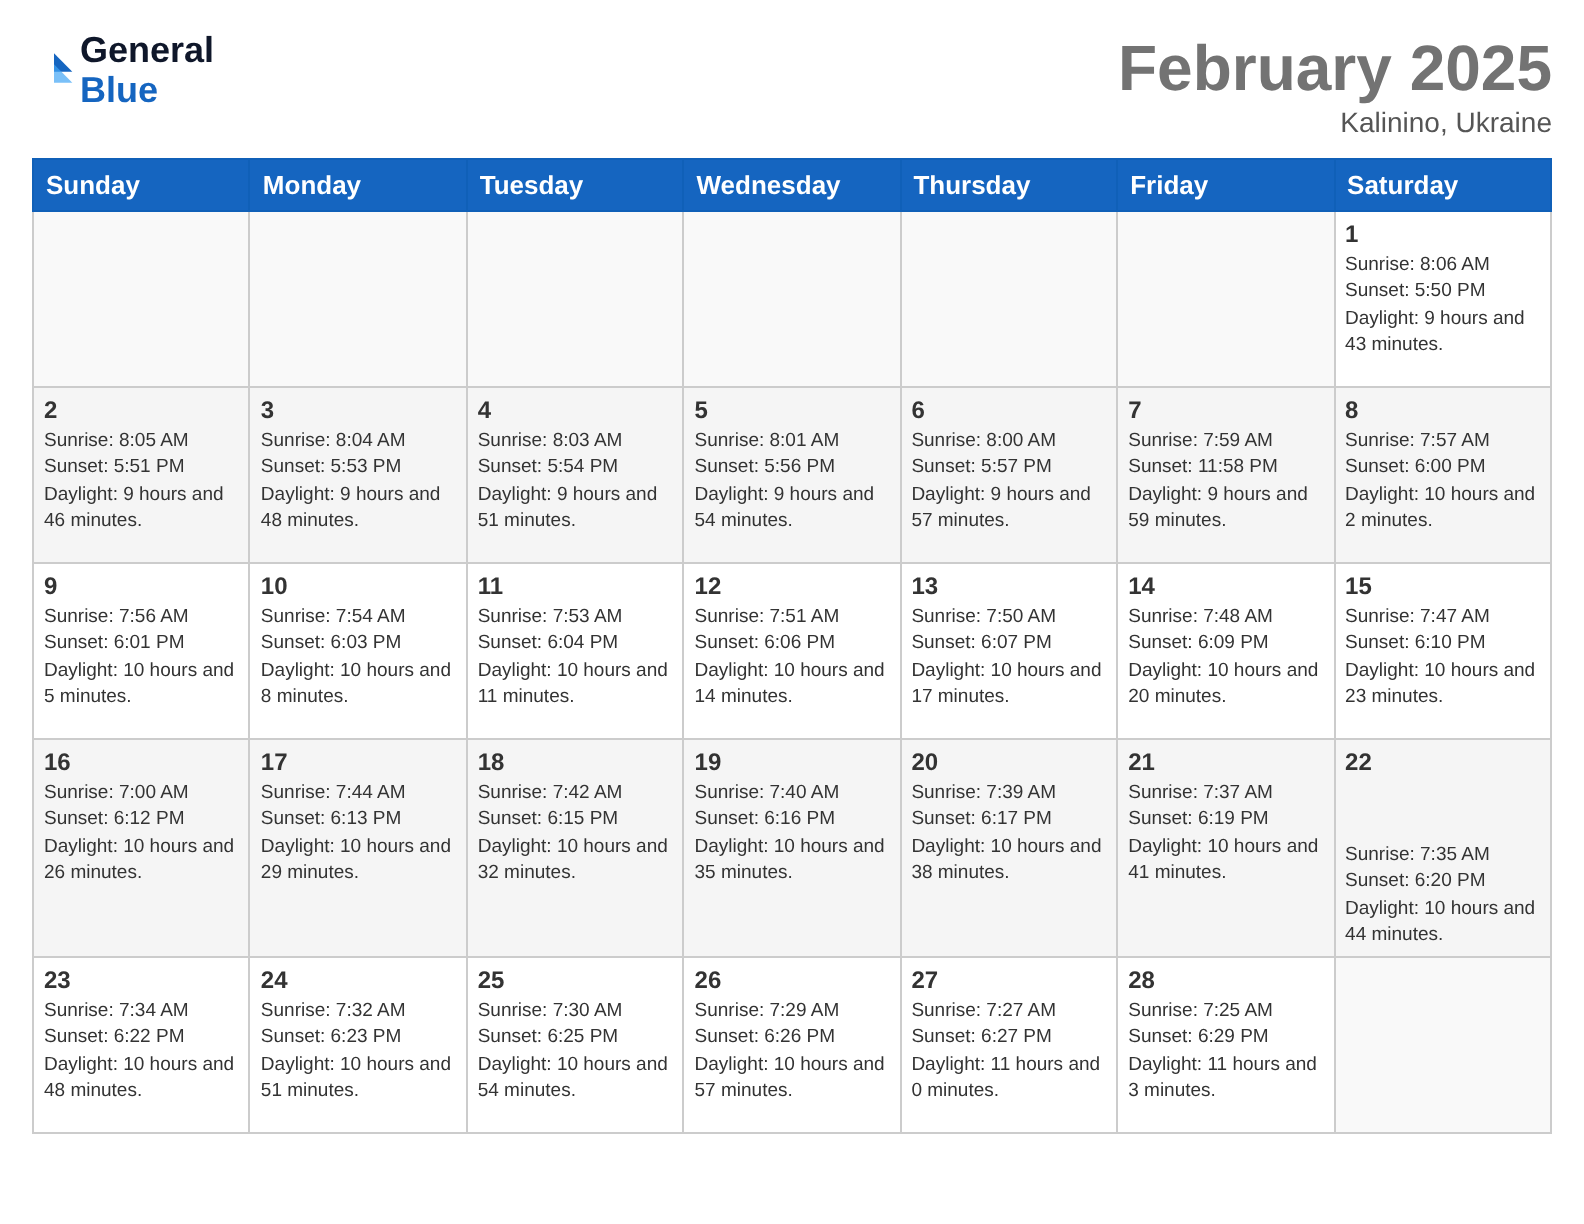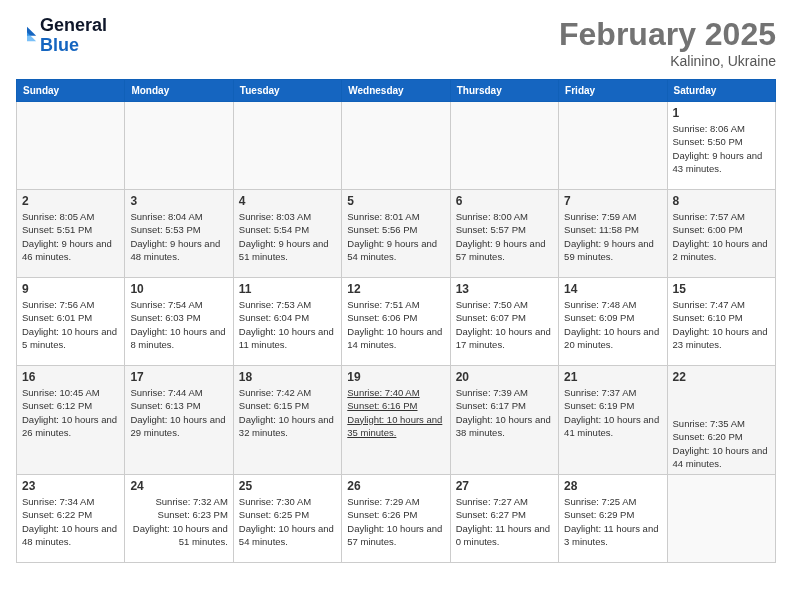--- a/index.html
+++ b/index.html
@@ -45,21 +45,21 @@
       color: #555;
     }
     .calendar {
       width: 100%;
       border-collapse: collapse;
       border: 1px solid #ccc;
     }
     .calendar th {
       background-color: #1565c0;
       color: #fff;
-      font-size: 10px;
+      font-size: 13px;
       font-weight: bold;
       padding: 5px 6px;
       text-align: left;
       border: 1px solid #1060b8;
     }
     .calendar td {
       vertical-align: top;
       border: 1px solid #ccc;
       padding: 4px 5px;
       width: calc(100% / 7);
@@ -223,39 +223,39 @@
         <td>
           <span class="day-number">15</span>
           <div class="day-info" style="white-space: pre-line;">Sunrise: 7:47 AM
 Sunset: 6:10 PM
 Daylight: 10 hours and 23 minutes.</div>
         </td>
       </tr>
       <tr>
         <td>
           <span class="day-number">16</span>
-          <div class="day-info" style="white-space: pre-line;">Sunrise: 10:45 AM
+          <div class="day-info" style="white-space: pre-line;">Sunrise: 7:00 AM
 Sunset: 6:12 PM
 Daylight: 10 hours and 26 minutes.</div>
         </td>
         <td>
           <span class="day-number">17</span>
           <div class="day-info" style="white-space: pre-line;">Sunrise: 7:44 AM
 Sunset: 6:13 PM
 Daylight: 10 hours and 29 minutes.</div>
         </td>
         <td>
           <span class="day-number">18</span>
           <div class="day-info" style="white-space: pre-line;">Sunrise: 7:42 AM
 Sunset: 6:15 PM
 Daylight: 10 hours and 32 minutes.</div>
         </td>
         <td>
           <span class="day-number">19</span>
-          <div class="day-info" style="white-space: pre-line; text-decoration: underline;">Sunrise: 7:40 AM
+          <div class="day-info" style="white-space: pre-line;">Sunrise: 7:40 AM
 Sunset: 6:16 PM
 Daylight: 10 hours and 35 minutes.</div>
         </td>
         <td>
           <span class="day-number">20</span>
           <div class="day-info" style="white-space: pre-line;">Sunrise: 7:39 AM
 Sunset: 6:17 PM
 Daylight: 10 hours and 38 minutes.</div>
         </td>
         <td>
@@ -273,21 +273,21 @@
       </tr>
       <tr>
         <td>
           <span class="day-number">23</span>
           <div class="day-info" style="white-space: pre-line;">Sunrise: 7:34 AM
 Sunset: 6:22 PM
 Daylight: 10 hours and 48 minutes.</div>
         </td>
         <td>
           <span class="day-number">24</span>
-          <div class="day-info" style="white-space: pre-line; text-align: right;">Sunrise: 7:32 AM
+          <div class="day-info" style="white-space: pre-line;">Sunrise: 7:32 AM
 Sunset: 6:23 PM
 Daylight: 10 hours and 51 minutes.</div>
         </td>
         <td>
           <span class="day-number">25</span>
           <div class="day-info" style="white-space: pre-line;">Sunrise: 7:30 AM
 Sunset: 6:25 PM
 Daylight: 10 hours and 54 minutes.</div>
         </td>
         <td>

